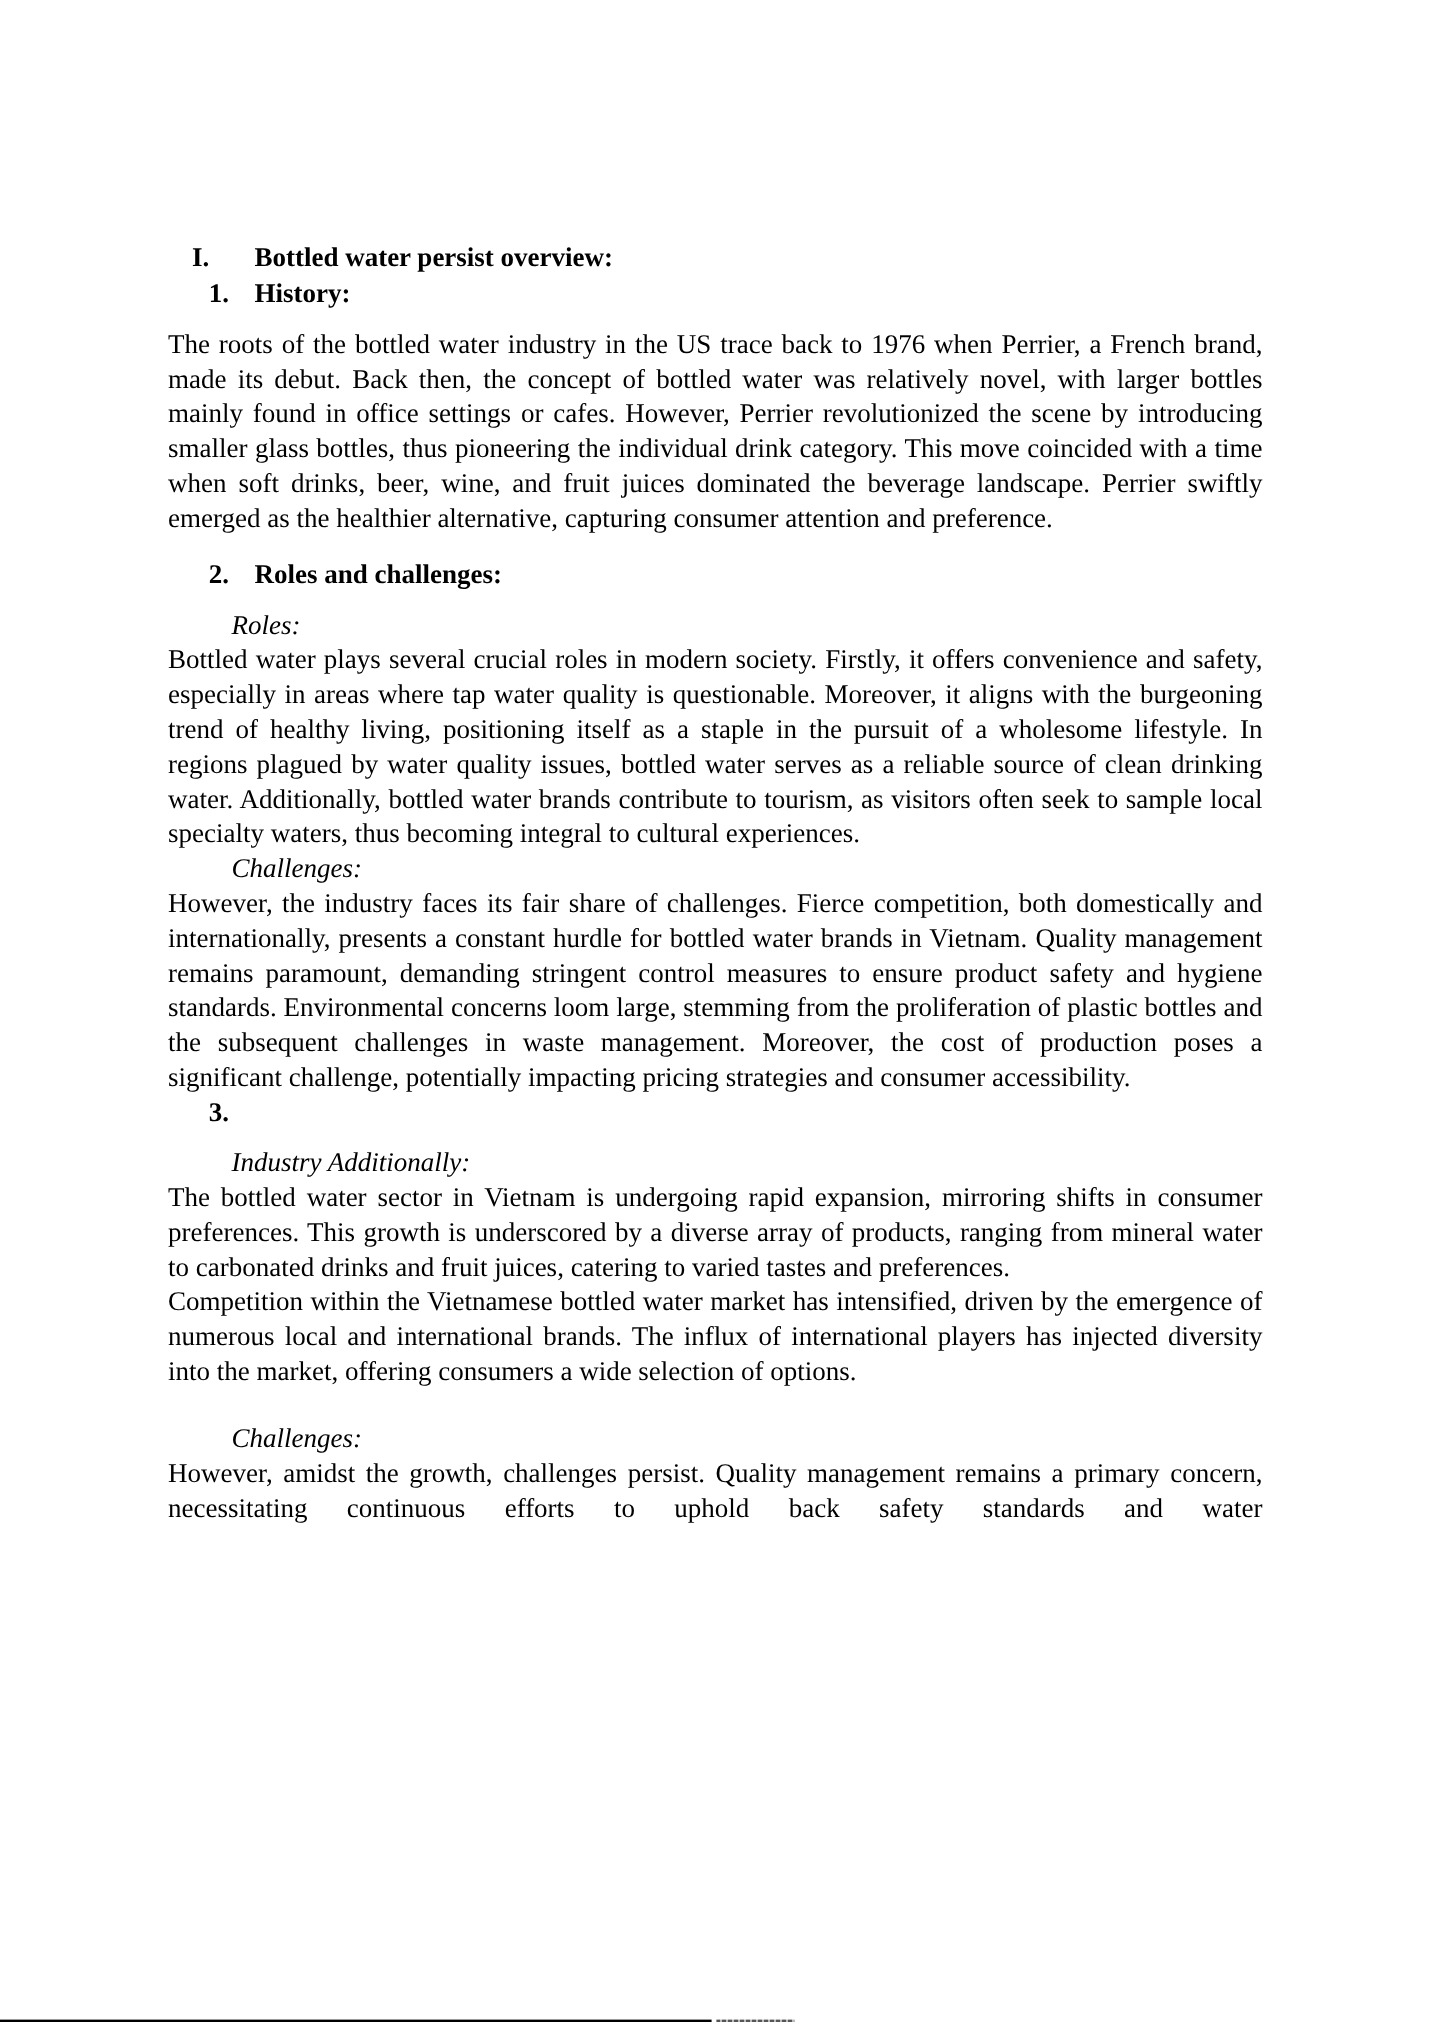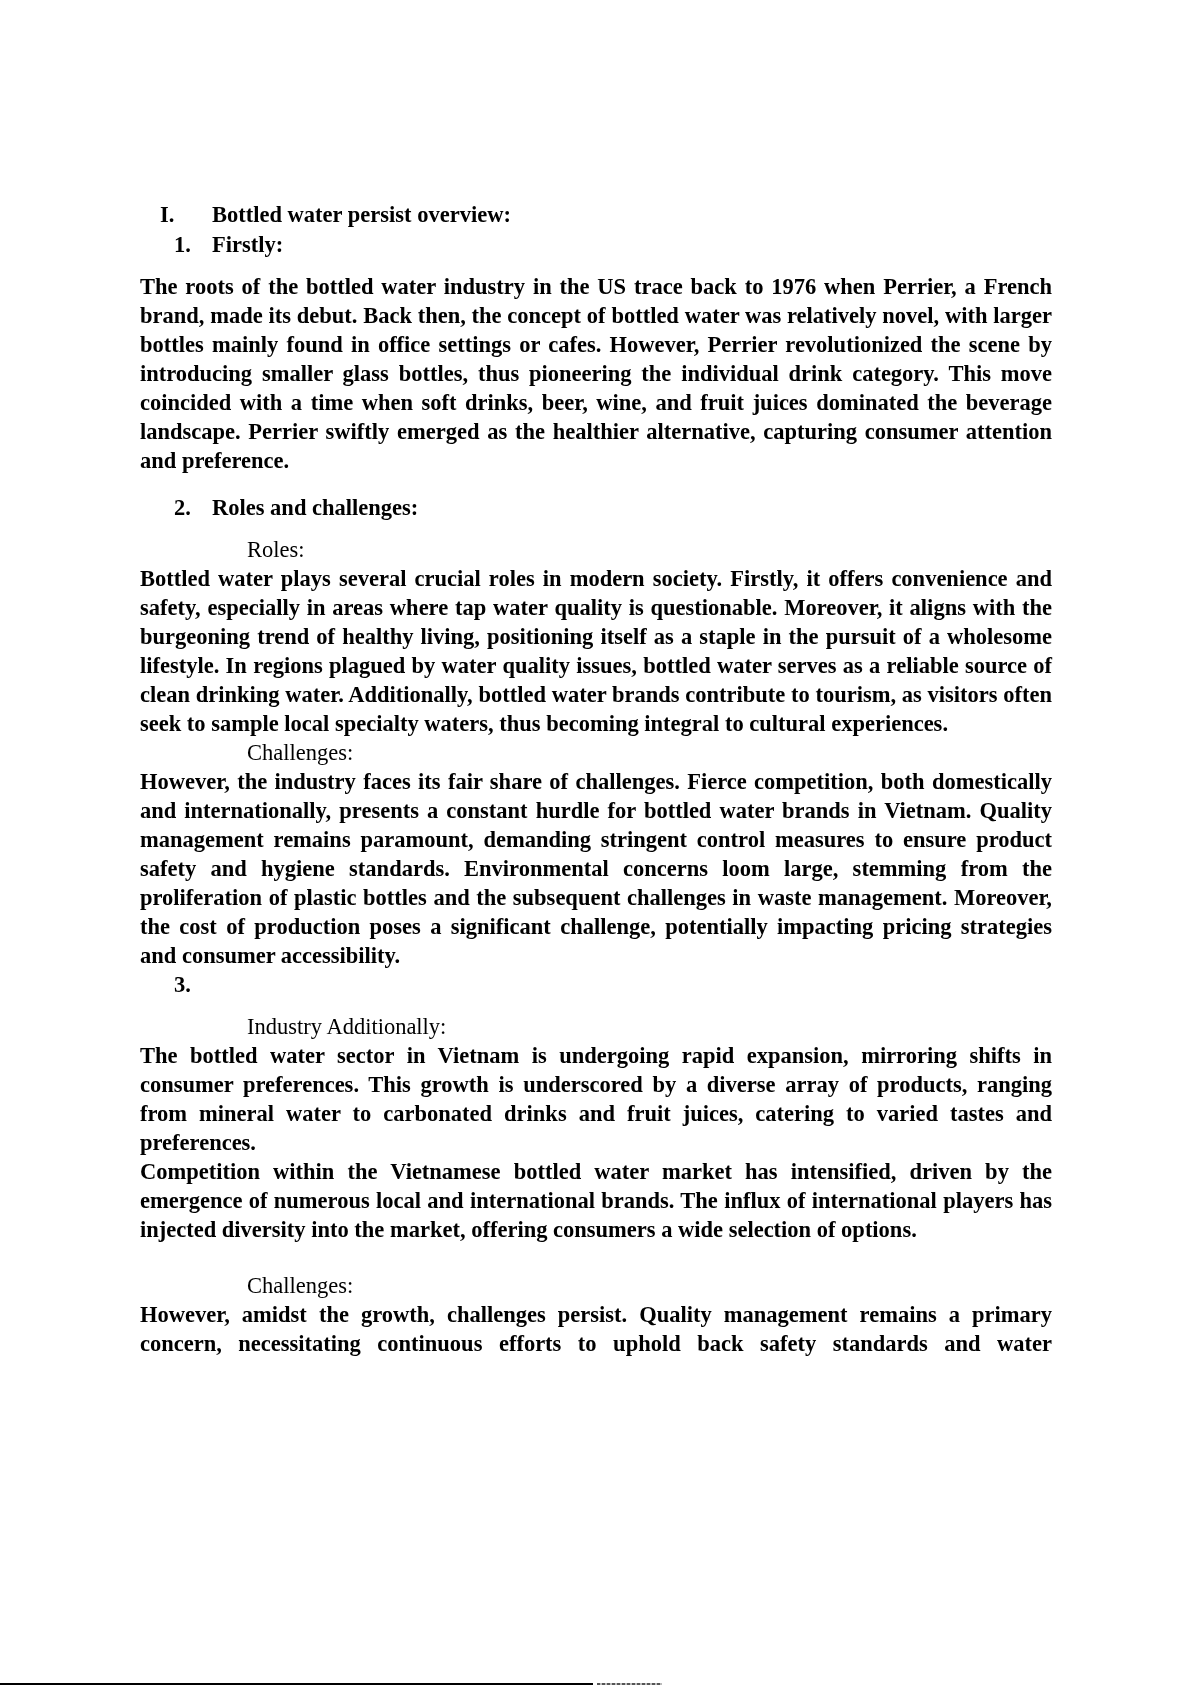--- a/index.html
+++ b/index.html
@@ -5,39 +5,39 @@
     html, body { margin: 0; padding: 0; background: #ffffff; }
     body {
       width: 1191px; height: 1685px; position: relative; overflow: hidden;
       font-family: "Liberation Serif", serif; color: #000;
     }
     .page { position: absolute; left: 140px; top: 200px; width: 912px; font-size: 22.5px; line-height: 29px; }
     .h1 { font-weight: bold; display: flex; height: 30px; margin-left: 20px; }
     .h1 .num { width: 52px; }
     .h2 { font-weight: bold; display: flex; height: 30px; margin-left: 34px; }
     .h2 .num { width: 38px; }
-    .para { text-align: justify; margin: 0; font-weight: bold; }
-    .sub { margin-left: 107px; }
+    .para { text-align: justify; margin: 0; }
+    .sub { font-style: italic; margin-left: 53px; }
     .gap-s { height: 12px; }
     .gap-m { height: 18px; }
     .footer-line { position: absolute; left: 0; top: 1683px; width: 593px; height: 2px; background: #000; }
     .footer-mark { position: absolute; left: 597px; top: 1683px; width: 65px; height: 2px; background: repeating-linear-gradient(90deg,#555 0 3px,#bbb 3px 5px); }
   </style>
 </head>
 <body>
 
 <div class="page">
   <div class="h1">
     <span class="num">I.</span>
     <span>Bottled water persist overview:</span>
   </div>
 
   <div class="h2">
     <span class="num">1.</span>
-    <span>Firstly:</span>
+    <span>History:</span>
   </div>
   <div class="gap-s"></div>
   <p class="para">The roots of the bottled water industry in the US trace back to 1976 when Perrier, a French brand, made its debut. Back then, the concept of bottled water was relatively novel, with larger bottles mainly found in office settings or cafes. However, Perrier revolutionized the scene by introducing smaller glass bottles, thus pioneering the individual drink category. This move coincided with a time when soft drinks, beer, wine, and fruit juices dominated the beverage landscape. Perrier swiftly emerged as the healthier alternative, capturing consumer attention and preference.</p>
   <div class="gap-m"></div>
 
   <div class="h2">
     <span class="num">2.</span>
     <span>Roles and challenges:</span>
   </div>
   <div class="gap-s"></div>

